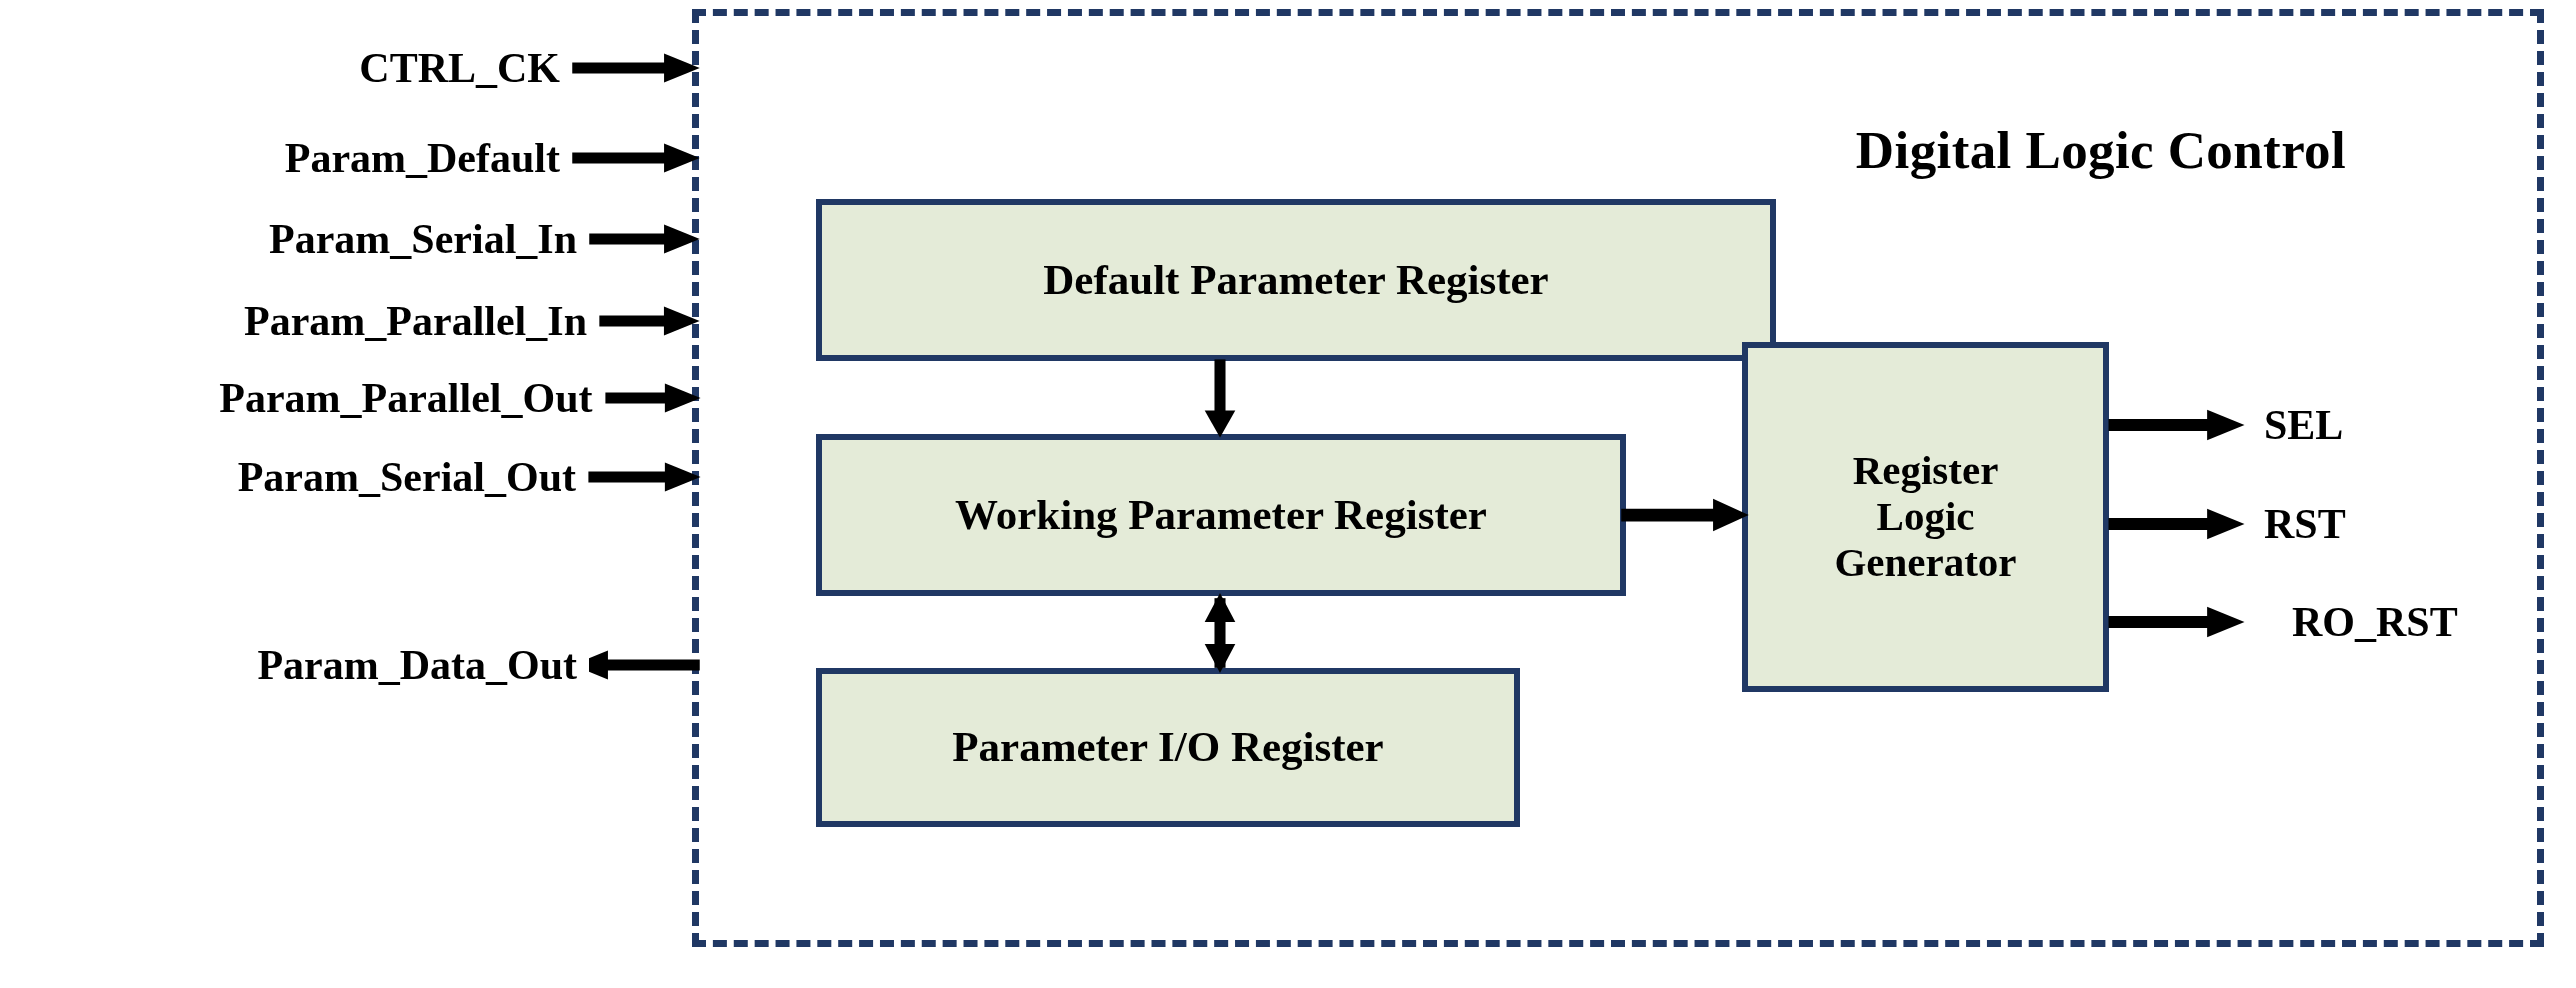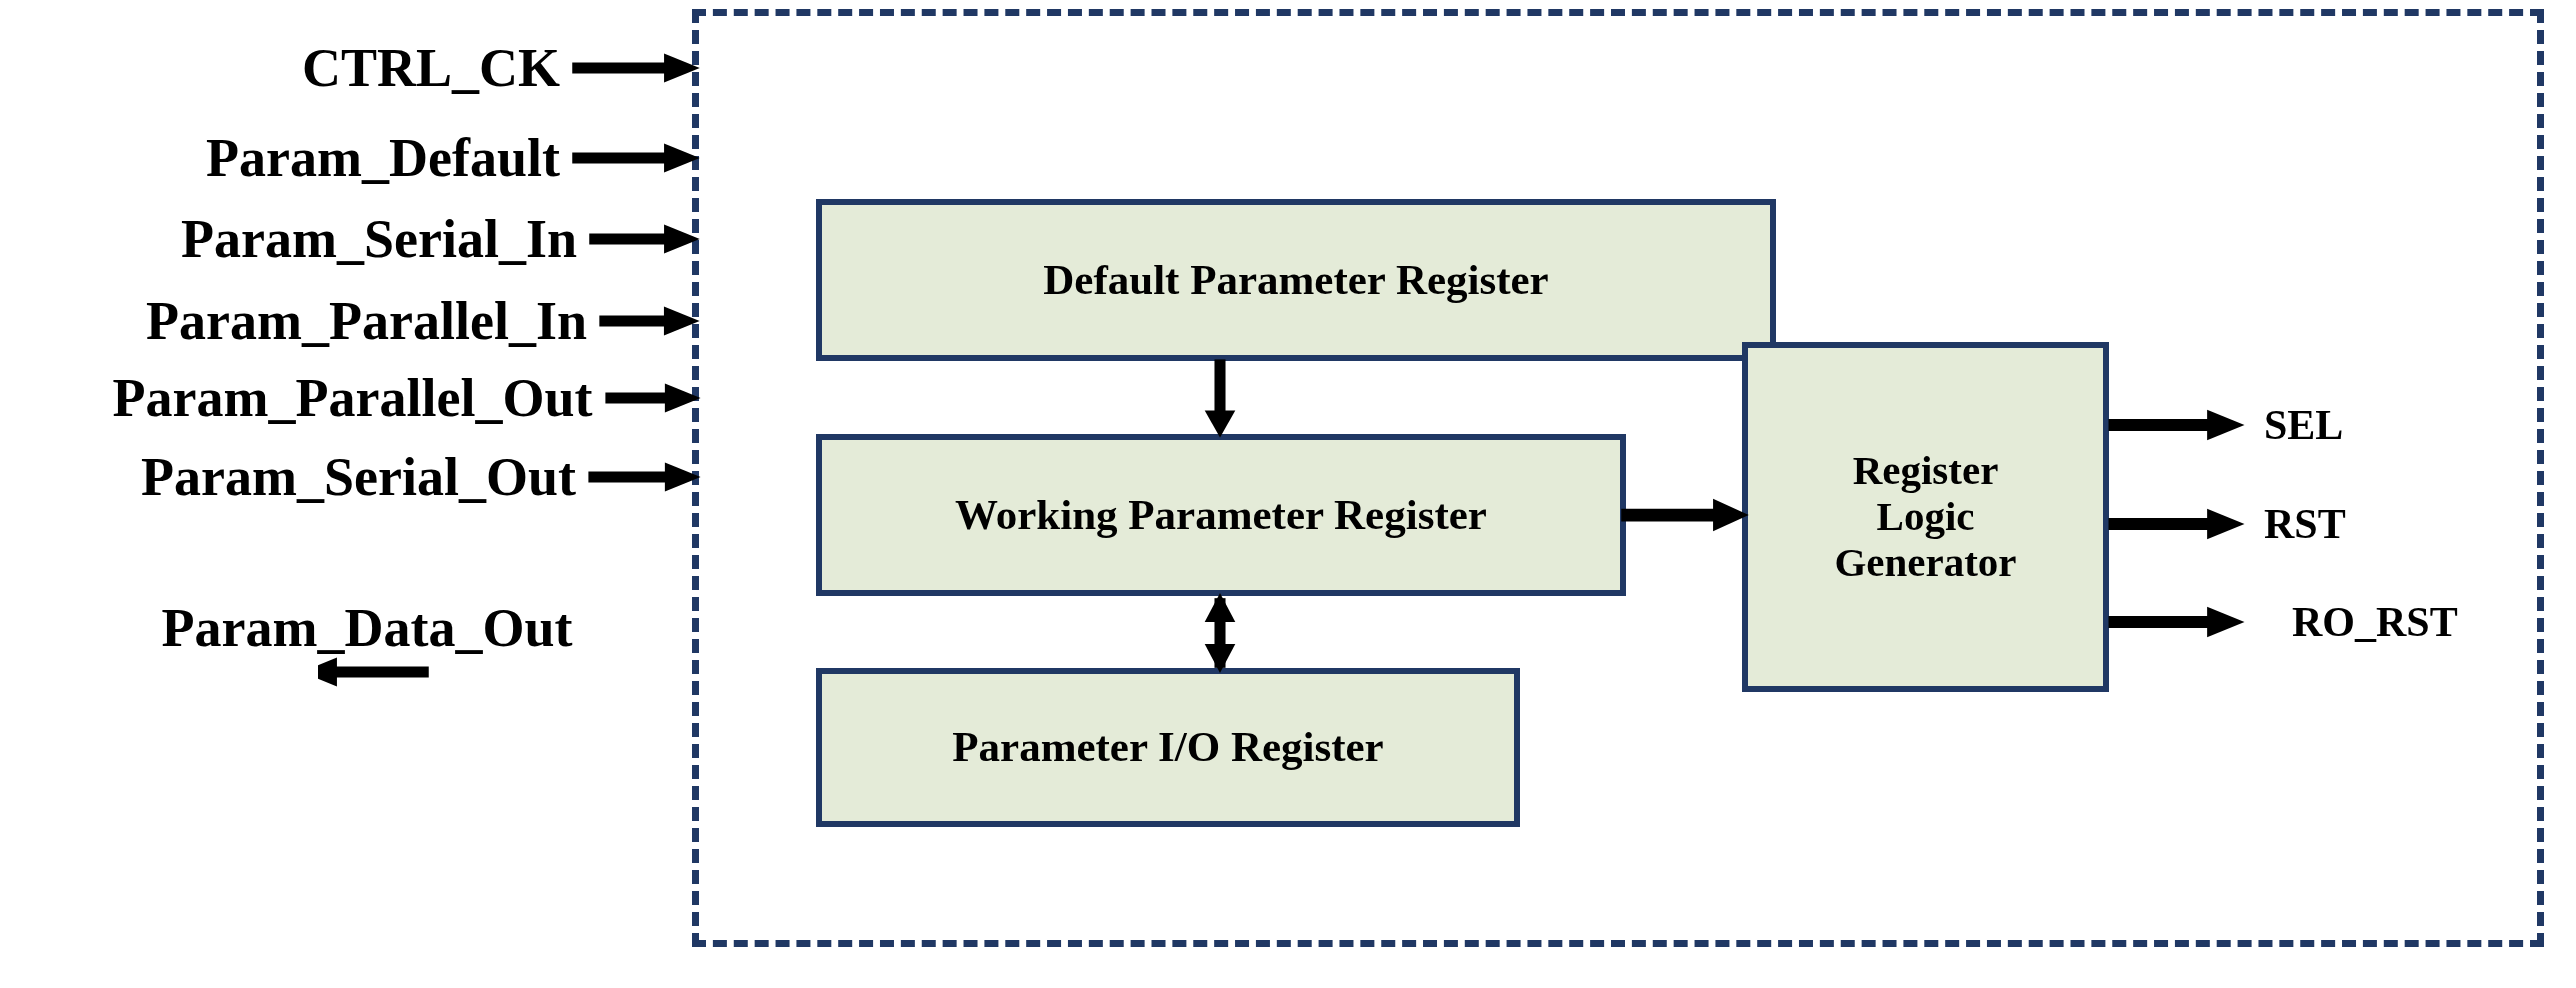--- a/index.html
+++ b/index.html
@@ -89,21 +89,21 @@
 
   
   .sig-row {
     position: absolute;
     height: 48px;
     display: flex;
     align-items: center;
     justify-content: flex-end;
   }
   .sig-label {
-    font-size: 54px;
+    font-size: 42px;
     font-weight: bold;
     color: #000000;
     white-space: nowrap;
     line-height: 1;
   }
   .sig-arrow {
     flex: 0 0 auto;
     height: 34px;
     margin-left: 12px;
   }
@@ -124,20 +124,21 @@
     line-height: 1;
   }
 </style>
 </head>
 <body>
 
 <div id="stage">
 
   <div id="dashed-boundary"></div>
 
+  <div id="module-title">Digital Logic Control</div>
 
   <div class="sig-row" style="left:51px; top:44px; width:649px;">
     <span class="sig-label">CTRL_CK</span>
     <span class="sig-arrow">
       <svg width="128" height="34" viewBox="0 0 150 40" aria-hidden="true">
         <line x1="0" y1="20" x2="120" y2="20" stroke="#000000" stroke-width="13"></line>
         <polygon points="108,3 150,20 108,37" fill="#000000"></polygon>
       </svg>
     </span>
   </div>
@@ -186,21 +187,21 @@
     <span class="sig-label">Param_Serial_Out</span>
     <span class="sig-arrow">
       <svg width="113" height="34" viewBox="0 0 132 40" aria-hidden="true">
         <line x1="0" y1="20" x2="102" y2="20" stroke="#000000" stroke-width="13"></line>
         <polygon points="90,3 132,20 90,37" fill="#000000"></polygon>
       </svg>
     </span>
   </div>
 
 
-  <div class="sig-row" style="left:34px; top:641px; width:666px;flex-direction:column;">
+  <div class="sig-row" style="left:34px; top:641px; width:666px;">
     <span class="sig-label">Param_Data_Out</span>
     <span class="sig-arrow">
       <svg width="111" height="34" viewBox="0 0 130 40" aria-hidden="true">
         <line x1="130" y1="20" x2="10" y2="20" stroke="#000000" stroke-width="13"></line>
         <polygon points="22,3 -20,20 22,37" fill="#000000"></polygon>
       </svg>
     </span>
   </div>
 
   <div class="block" id="block-default">

